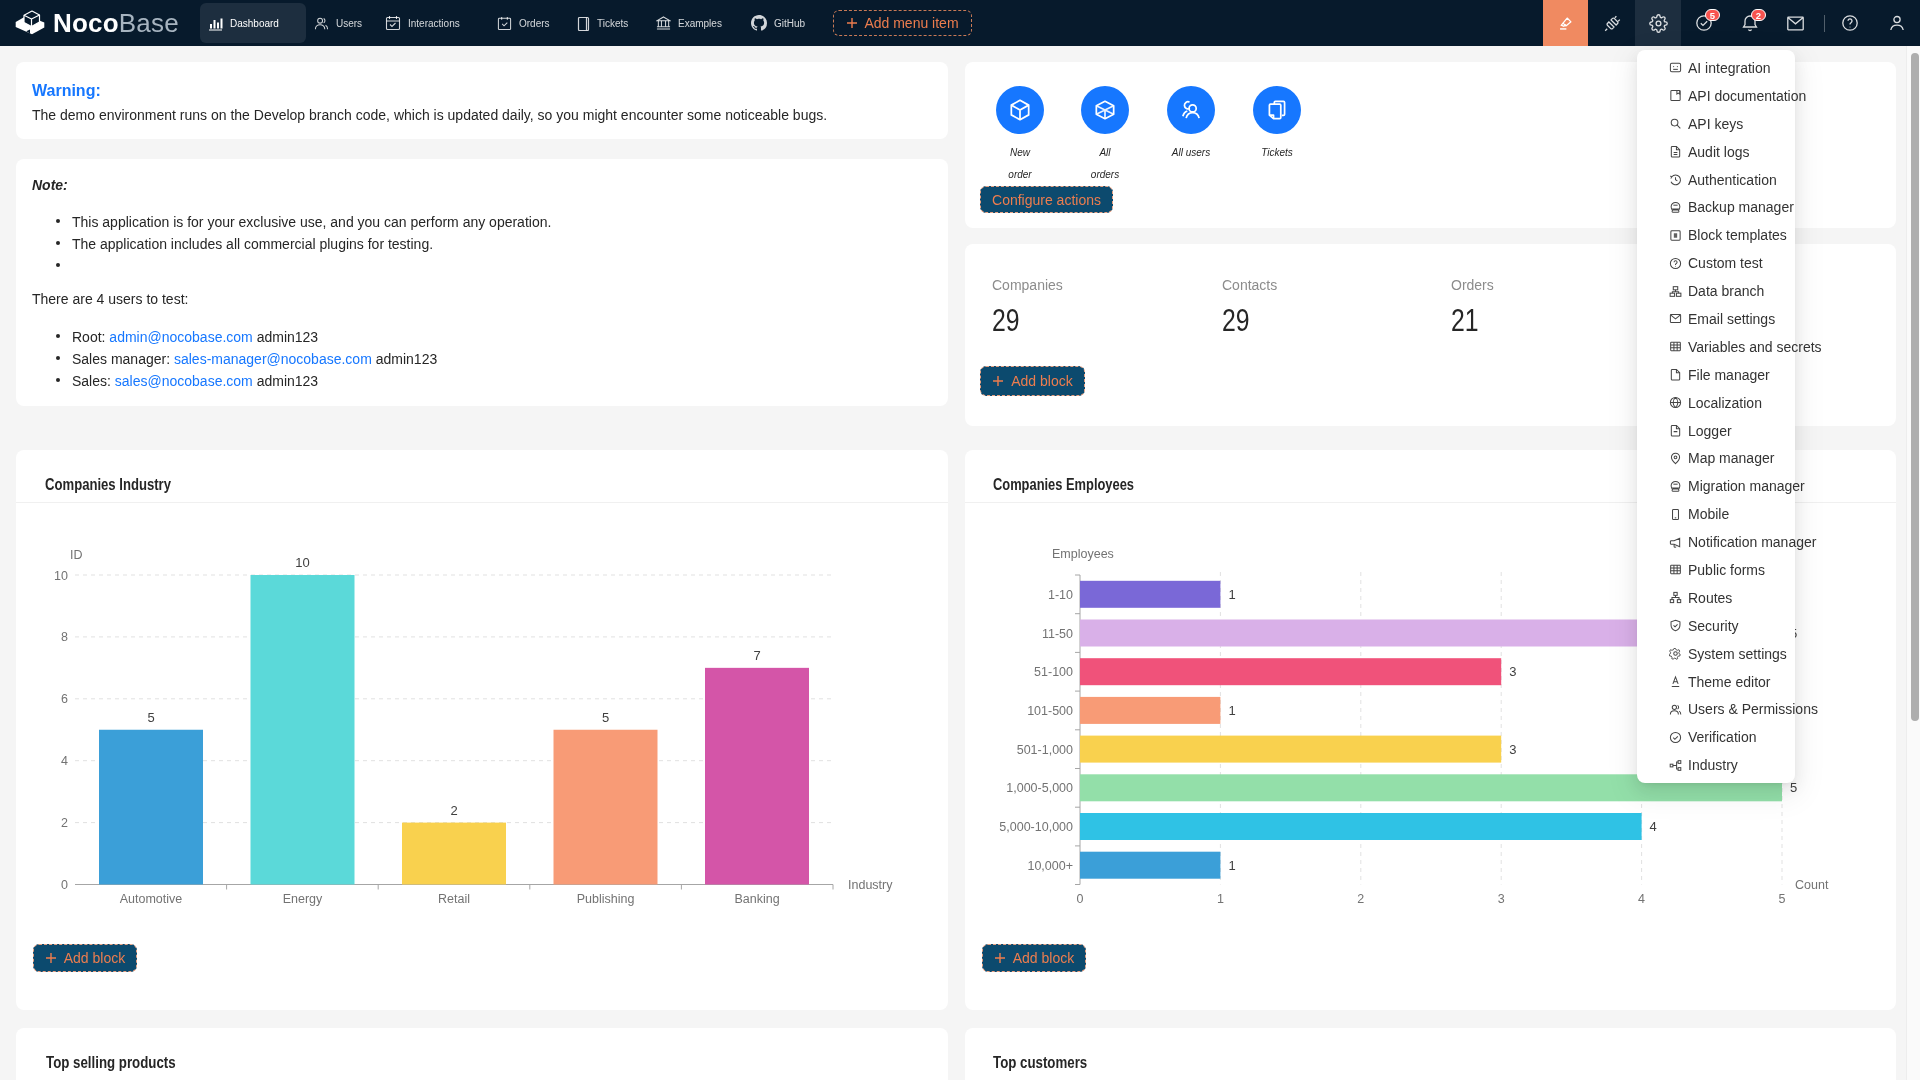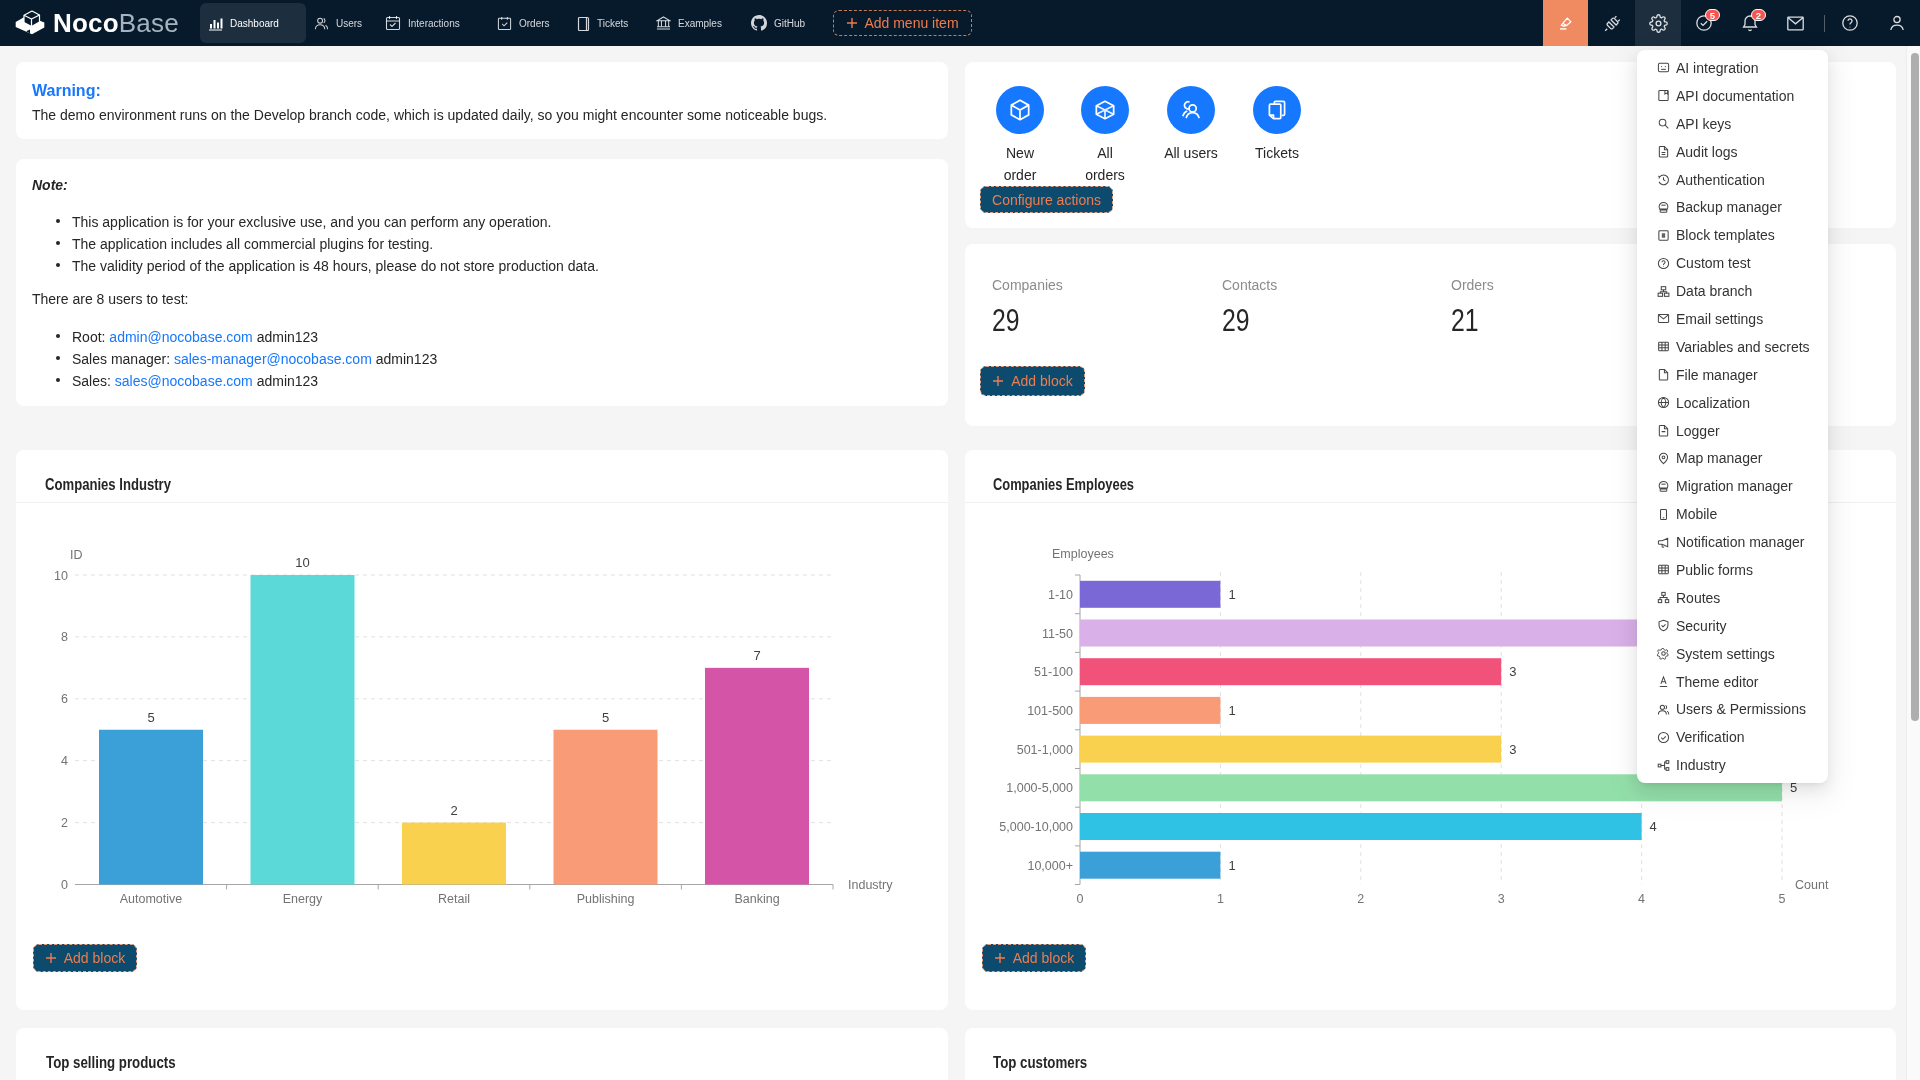--- a/index.html
+++ b/index.html
@@ -20,24 +20,24 @@
 .badge { position:absolute; height:12px; min-width:15px; border-radius:7px; background:#f8534f; color:#fff; font-size:9.5px; font-weight:bold; display:flex; align-items:center; justify-content:center; z-index:31; padding:0 3px; border:1px solid #fff; }
 
 .card { position:absolute; background:#fff; border-radius:8px; }
 .cardtitle { position:absolute; font-size:16px; font-weight:700; color:#262626; transform:scaleX(0.83); transform-origin:left; }
 .dashedbtn { position:absolute; border:1px dashed #e8a183; border-radius:6px; color:#ed7d4e; font-size:14px; display:flex; align-items:center; justify-content:center; gap:7px; background:#0c4a6e; }
 .link { color:#1677ff; }
 .txt { position:absolute; font-size:14px; color:#262626; white-space:nowrap; }
 .bullet { position:absolute; width:4px; height:4px; border-radius:50%; background:#262626; }
 .statlabel { position:absolute; font-size:14px; color:#8c8c8c; }
 .statnum { position:absolute; font-size:31px; color:#262626; transform:scaleX(0.8); transform-origin:left; }
-.actlabel { position:absolute; font-size:14px; color:#262626; text-align:center; line-height:22px; transform:translateX(-50%); }
+.actlabel { position:absolute; font-size:10px; color:#262626; text-align:center; line-height:22px; transform:translateX(-50%);font-style:italic; }
 .accirc { position:absolute; width:48px; height:48px; border-radius:50%; background:#1677ff; display:flex; align-items:center; justify-content:center; }
 
-.dropdown { position:absolute; left:1637px; top:50px; width:191px; background:#fff; border-radius:8px; padding:4px 4px; z-index:60; box-shadow:0 6px 16px 0 rgba(0,0,0,0.08),0 3px 6px -4px rgba(0,0,0,0.12),0 9px 28px 8px rgba(0,0,0,0.05); }
+.dropdown { position:absolute; left:1637px; top:50px; width:158px; background:#fff; border-radius:8px; padding:4px 16px; z-index:60; box-shadow:0 6px 16px 0 rgba(0,0,0,0.08),0 3px 6px -4px rgba(0,0,0,0.12),0 9px 28px 8px rgba(0,0,0,0.05); }
 .ditem { height:27.9px; display:flex; align-items:center; gap:6px; padding:0 12px 0 16px; font-size:14px; color:#333; white-space:nowrap; }
 .ditem svg { flex:none; color:#454545; }
 
 .sbtrack { position:absolute; left:1906px; top:46px; width:14px; height:1034px; background:#fafafa; border-left:1px solid #ededed; z-index:40; }
 .sbthumb { position:absolute; left:1911px; top:53px; width:8px; height:668px; border-radius:4px; background:#aeaeae; z-index:41; }
 svg.chart text { font-family:"Liberation Sans", sans-serif; }
 </style>
 </head>
 <body>
 <div id="root">
@@ -172,22 +172,21 @@
 <div class="txt" style="left:32px;top:82px;font-size:16px;font-weight:700;color:#1677ff">Warning:</div>
 <div class="txt" style="left:32px;top:107px">The demo environment runs on the Develop branch code, which is updated daily, so you might encounter some noticeable bugs.</div>
 
 <div class="card" style="left:16px;top:159px;width:932px;height:247px"></div>
 <div class="txt" style="left:32px;top:177px;font-weight:700;font-style:italic">Note:</div>
 <div class="bullet" style="left:56px;top:219px"></div>
 <div class="txt" style="left:72px;top:214px">This application is for your exclusive use, and you can perform any operation.</div>
 <div class="bullet" style="left:56px;top:241px"></div>
 <div class="txt" style="left:72px;top:236px">The application includes all commercial plugins for testing.</div>
 <div class="bullet" style="left:56px;top:263px"></div>
-<div class="txt" style="left:72px;top:258px">The validity period of the application is 48 hours, please do not store production data.</div>
-<div class="txt" style="left:32px;top:291px">There are 8 users to test:</div>
+<div class="txt" style="left:32px;top:291px">There are 4 users to test:</div>
 <div class="bullet" style="left:56px;top:334px"></div>
 <div class="txt" style="left:72px;top:329px">Root: <span class="link">admin@nocobase.com</span> admin123</div>
 <div class="bullet" style="left:56px;top:356px"></div>
 <div class="txt" style="left:72px;top:351px">Sales manager: <span class="link">sales-manager@nocobase.com</span> admin123</div>
 <div class="bullet" style="left:56px;top:378px"></div>
 <div class="txt" style="left:72px;top:373px">Sales: <span class="link">sales@nocobase.com</span> admin123</div>
 
 <div class="card" style="left:16px;top:450px;width:932px;height:560px"></div>
 <svg class="chart abs" style="left:16px;top:450px" width="932" height="560" viewBox="0 0 932 560">
   <text x="29" y="40" font-size="16" font-weight="bold" fill="#262626" textLength="126" lengthAdjust="spacingAndGlyphs">Companies Industry</text>

